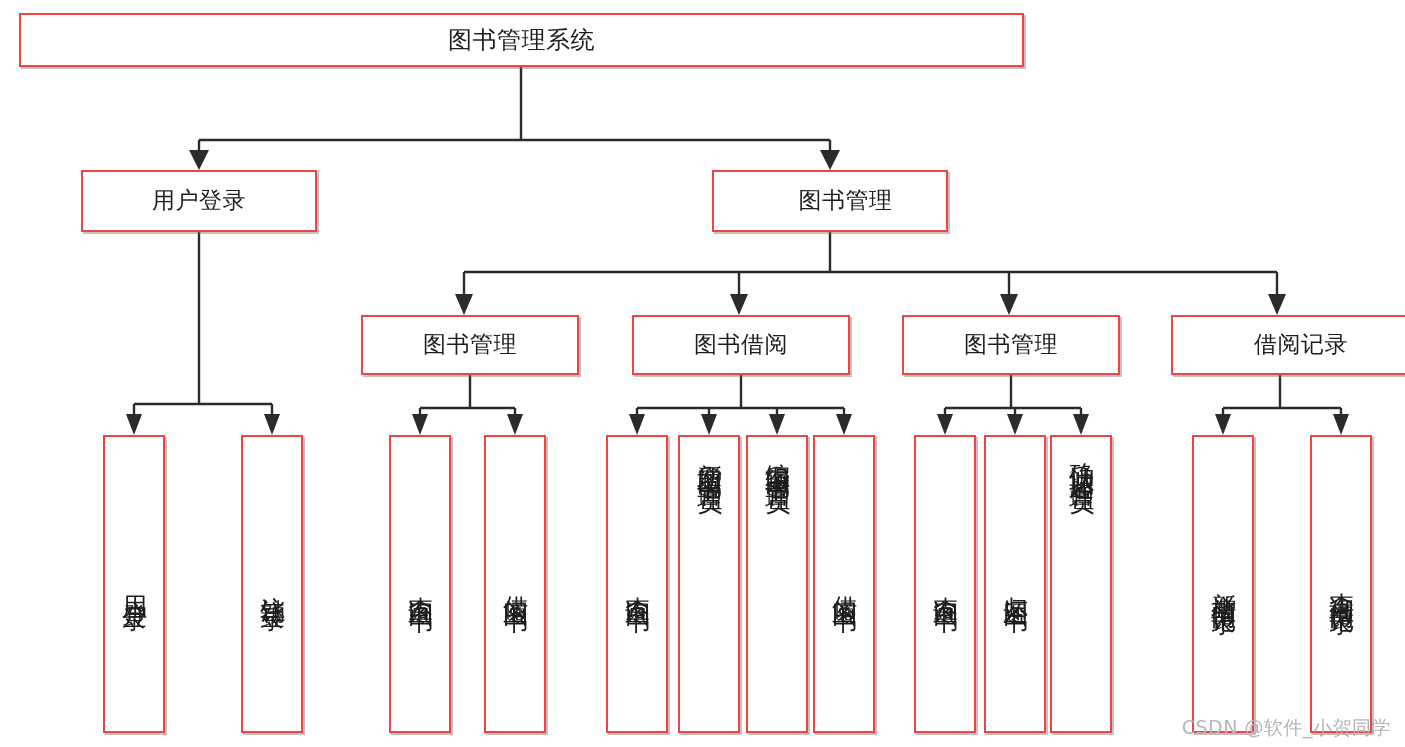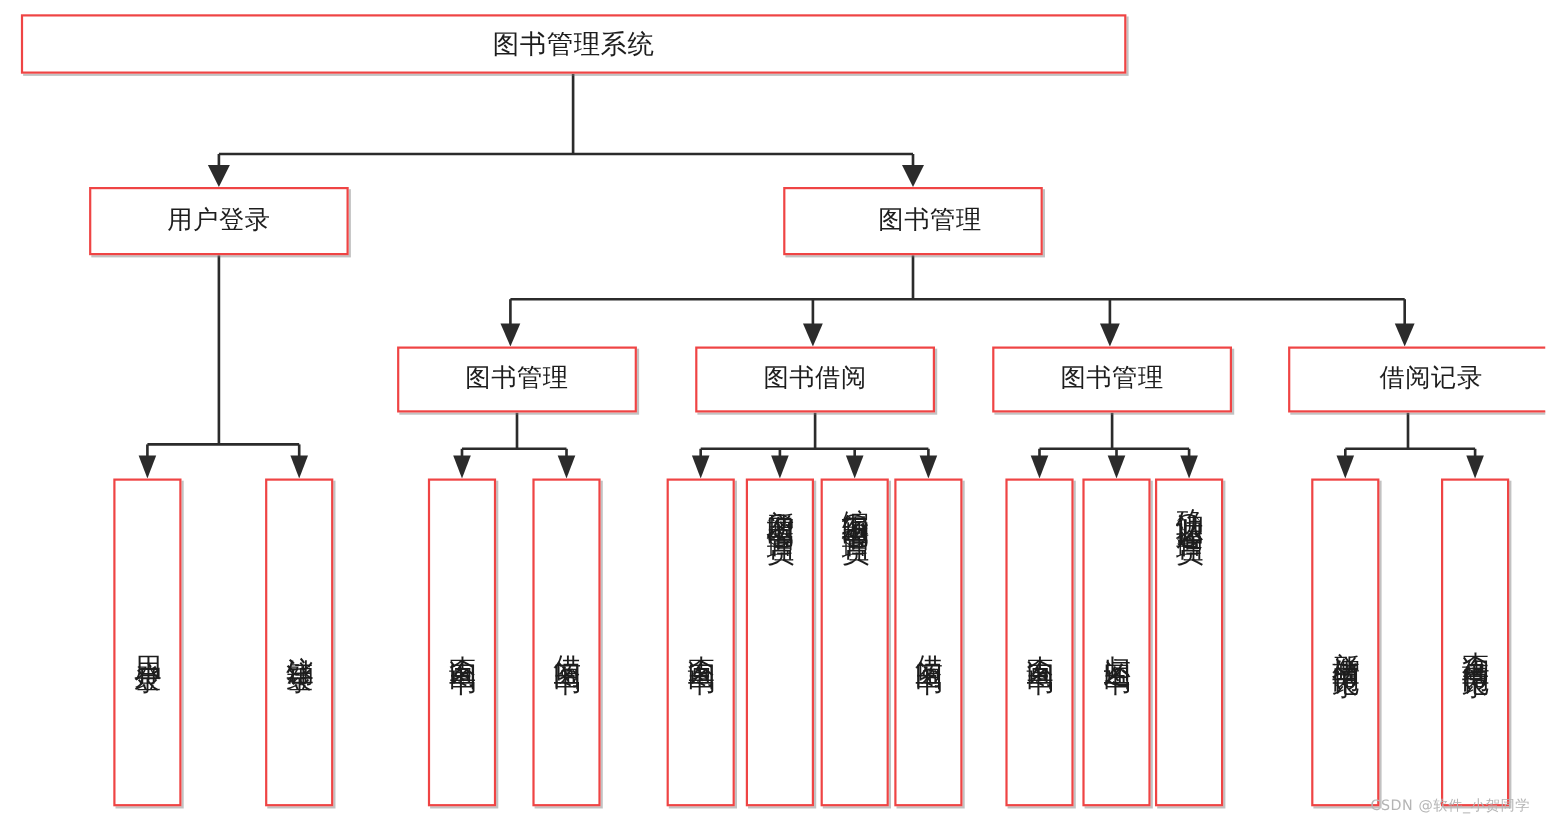--- a/index.html
+++ b/index.html
@@ -62,21 +62,21 @@
     white-space: nowrap;
   }
   .node.vert.centered {
     align-items: center;
     padding-top: 0;
   }
   .watermark {
     position: absolute;
     right: 14px;
     bottom: 6px;
-    font-size: 13px;
+    font-size: 19px;
     color: #b5b5b5;
     white-space: nowrap;
     letter-spacing: 0.5px;
   }
 </style>
 </head>
 <body>
 
 <div id="canvas">
 

